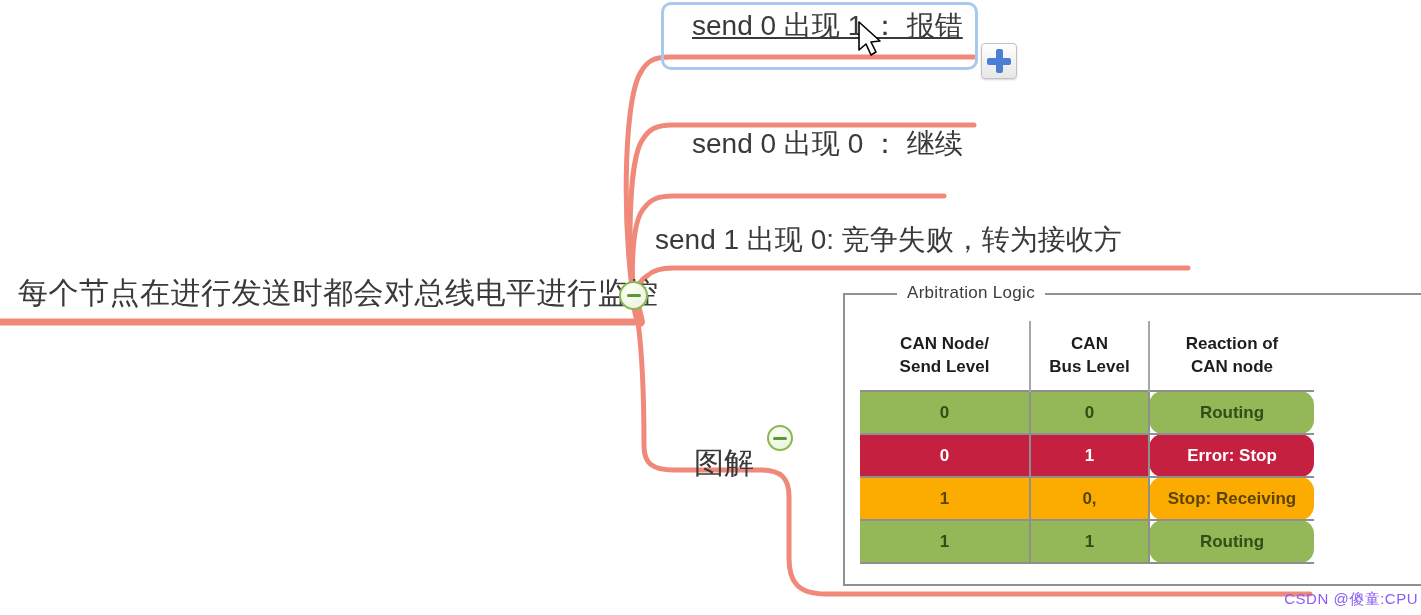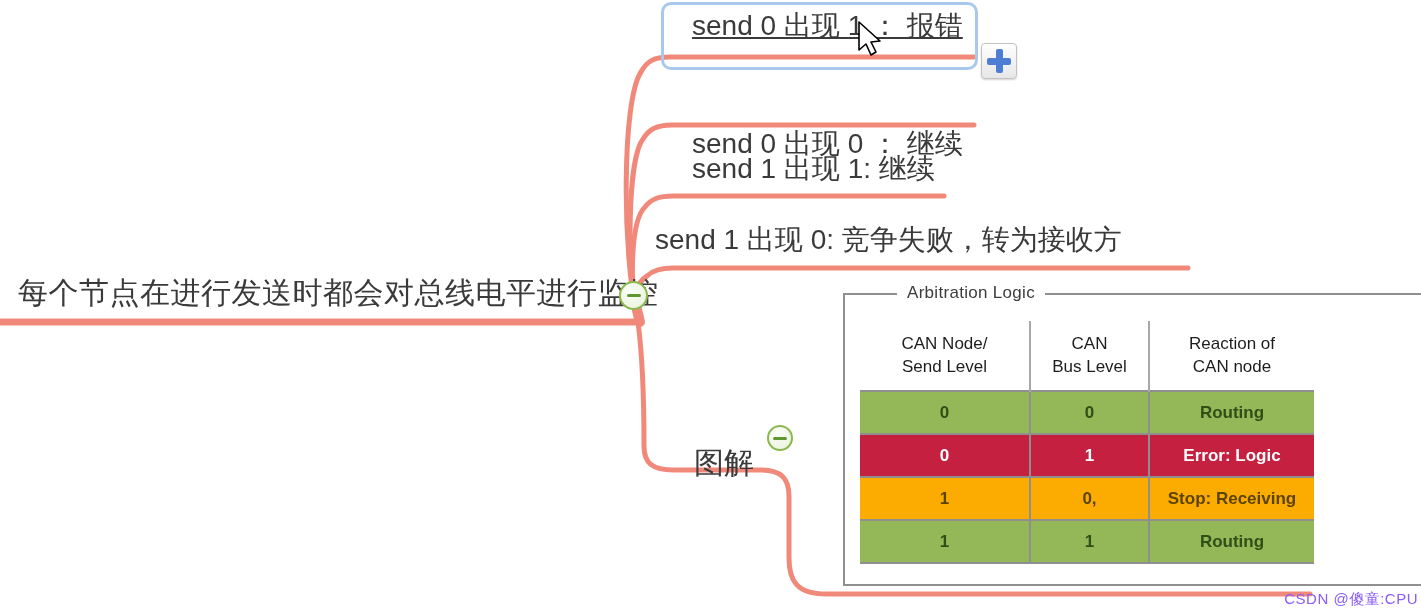--- a/index.html
+++ b/index.html
@@ -64,31 +64,31 @@
     background:#fff; font-size:17px; color:#3c3c3c; letter-spacing:0.3px;
   }
   table.arb {
     position:absolute; left:15px; top:26px; width:454px;
     border-collapse:collapse; table-layout:fixed;
   }
   table.arb col.c1 { width:170px; }
   table.arb col.c2 { width:119px; }
   table.arb col.c3 { width:165px; }
   table.arb th {
-    font-size:17px; font-weight:normal; color:#1d1d1d; text-align:center;
+    font-size:17px; font-weight:bold; color:#1d1d1d; text-align:center;
     height:70px; line-height:1.35; vertical-align:middle;
     border-left:2px solid #a8a8a8;
   }
   table.arb th:first-child { border-left:none; }
   table.arb td {
     font-size:17px; font-weight:bold; text-align:center;
     height:43px; border:2px solid #8f8f8f;
   }
   table.arb tr td:first-child { border-left:none; }
-  table.arb tr td:last-child  { border-right:none; }
+  table.arb tr td:last-child  { border-right:none;border-radius:14px; }
   tr.row-green  td { background:#94b758; color:#2e4f15; }
   tr.row-red    td { background:#c62041; color:#ffffff; }
   tr.row-orange td { background:#fcac00; color:#5b4300; }
 
   .watermark {
     position:absolute; right:3px; top:590px; z-index:8;
     font-size:15px; color:#8b5cf6; letter-spacing:0.5px;
   }
 </style>
 </head>
@@ -119,23 +119,20 @@
   <div class="selection"></div>
 
   <div class="node node-root">
     <span>每个节点在进行发送时都会对总线电平进行监控</span>
   </div>
   <div class="node node-c1">
     <span>send 0 出现 1 ： 报错</span>
   </div>
   <div class="node node-c2">
     <span>send 0 出现 0 ： 继续</span>
-  </div>
-  <div class="node node-c3">
-    <span>send 1 出现 1: 继续</span>
   </div>
   <div class="node node-c4">
     <span>send 1 出现 0: 竞争失败，转为接收方</span>
   </div>
   <div class="node node-tujie">
     <span>图解</span>
   </div>
 
   <div class="collapse collapse-root">
     <span class="minus-bar"></span>
@@ -179,21 +176,21 @@
       </thead>
       <tbody>
         <tr class="row-green">
           <td>0</td>
           <td>0</td>
           <td>Routing</td>
         </tr>
         <tr class="row-red">
           <td>0</td>
           <td>1</td>
-          <td>Error: Logic</td>
+          <td>Error: Stop</td>
         </tr>
         <tr class="row-orange">
           <td>1</td>
           <td>0,</td>
           <td>Stop: Receiving</td>
         </tr>
         <tr class="row-green">
           <td>1</td>
           <td>1</td>
           <td>Routing</td>

